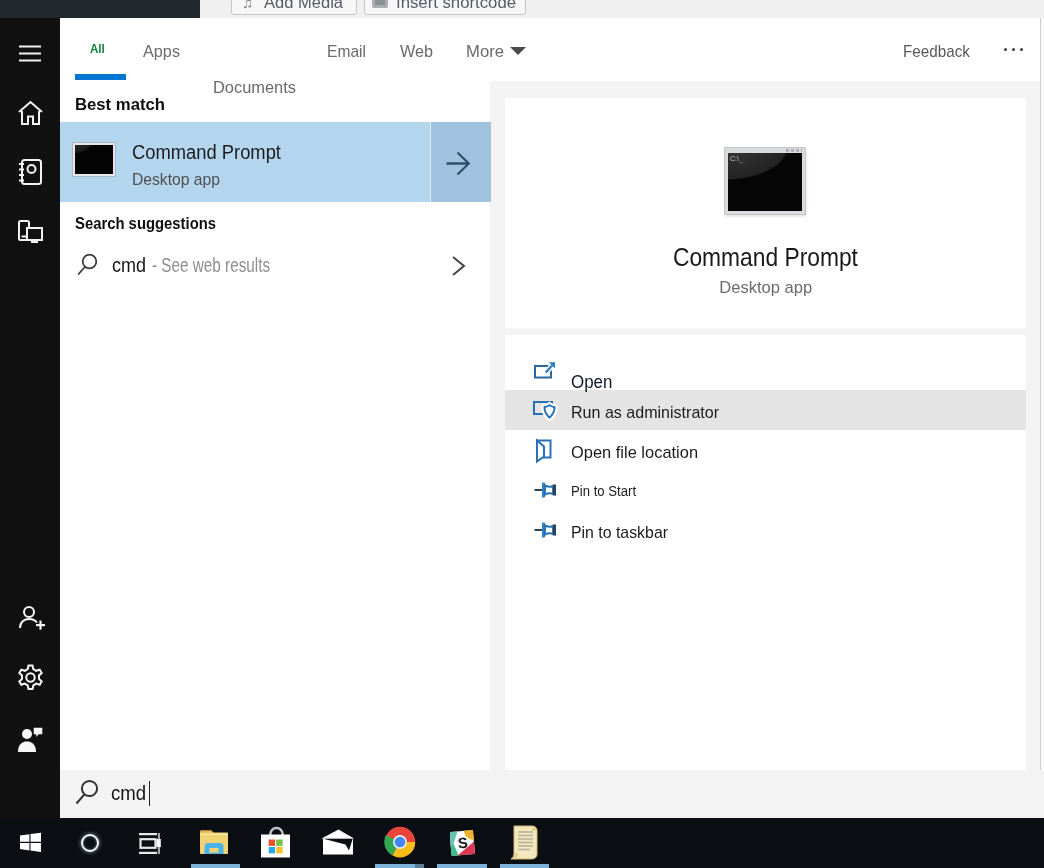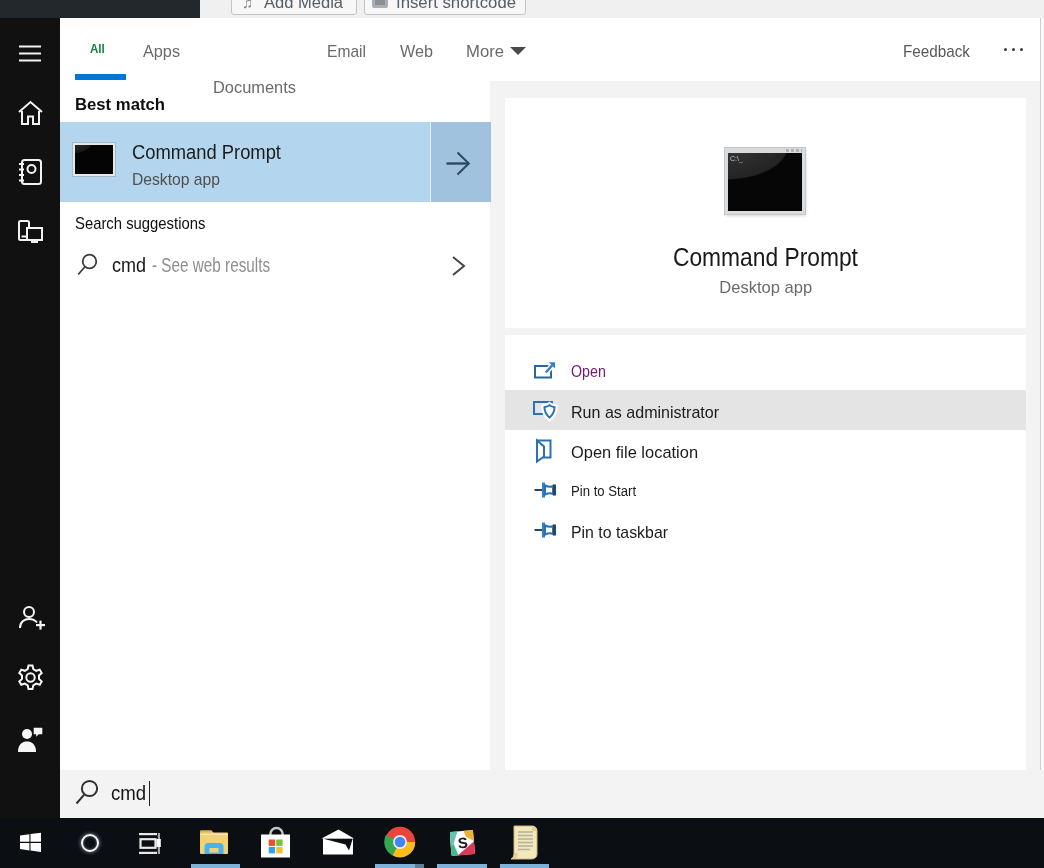--- a/index.html
+++ b/index.html
@@ -103,21 +103,21 @@
 <div class="abs" style="left:60px;top:122px;width:430px;height:80px;background:#b3d5ee;"></div>
 <div class="abs" style="left:430px;top:122px;width:60px;height:80px;background:#a0c2de;border-left:1px solid #e4eef7;"></div>
 <div class="abs" style="left:73px;top:143px;width:38px;height:29px;border:2px solid #e6e7e8;box-shadow:0 0 0 1px rgba(150,160,170,0.55);background:radial-gradient(ellipse 120% 95% at -10% -15%, #2e2e2e 0%, #181818 45%, #040404 48%);"></div>
 <div class="abs" style="left:132px;top:141px;font-size:20px;color:#1b1b1b;"><span style="display:inline-block;transform:scaleX(0.918);transform-origin:left;">Command Prompt</span></div>
 <div class="abs" style="left:132px;top:169.5px;font-size:17px;color:#4f4f4f;"><span style="display:inline-block;transform:scaleX(0.922);transform-origin:left;">Desktop app</span></div>
 <svg class="abs" style="left:445px;top:150px;" width="28" height="27" viewBox="0 0 28 27">
   <line x1="1.5" y1="13.5" x2="23.5" y2="13.5" stroke="#2b4a63" stroke-width="2.4"></line>
   <polyline points="12.5,2.5 23.8,13.5 12.5,24.5" fill="none" stroke="#2b4a63" stroke-width="2"></polyline>
 </svg>
 
-<div class="abs" style="left:75px;top:214px;font-size:17px;font-weight:normal;color:#0f0f0f;"><span style="display:inline-block;transform:scaleX(0.873);transform-origin:left;">Search suggestions</span></div>
+<div class="abs" style="left:75px;top:214px;font-size:17px;font-weight:bold;color:#0f0f0f;"><span style="display:inline-block;transform:scaleX(0.873);transform-origin:left;">Search suggestions</span></div>
 <svg class="abs" style="left:76px;top:252px;" width="24" height="26" viewBox="0 0 24 26">
   <circle cx="13.5" cy="9.5" r="6.8" fill="none" stroke="#3c3c3c" stroke-width="1.8"></circle>
   <line x1="8.8" y1="15" x2="2.2" y2="22.5" stroke="#3c3c3c" stroke-width="1.8"></line>
 </svg>
 <div class="abs" style="left:112px;top:254px;font-size:20px;color:#161616;"><span style="display:inline-block;transform:scaleX(0.90);transform-origin:left;">cmd</span></div>
 <div class="abs" style="left:151.5px;top:254px;font-size:20px;color:#8e8e8e;"><span style="display:inline-block;transform:scaleX(0.764);transform-origin:left;">- See web results</span></div>
 <svg class="abs" style="left:447px;top:255px;" width="24" height="24" viewBox="0 0 24 24">
   <polyline points="6,2 17,11 6,20" fill="none" stroke="#454545" stroke-width="2"></polyline>
 </svg>
 
@@ -153,21 +153,21 @@
   <rect x="13" y="1.5" width="3" height="15" fill="#2f81c4"></rect>
   <path d="M16 4.5 C19 6 22 6 24 5 V13 C22 12 19 12 16 13.5 Z" fill="none" stroke="#2a72b5" stroke-width="2"></path>
   <rect x="24" y="3.5" width="3" height="11" fill="#29485e"></rect>
 </svg>
 <svg class="abs" style="left:529px;top:521px;" width="28" height="18" viewBox="0 0 28 18">
   <line x1="5.5" y1="9" x2="13.5" y2="9" stroke="#29485e" stroke-width="2"></line>
   <rect x="13" y="1.5" width="3" height="15" fill="#2f81c4"></rect>
   <path d="M16 4.5 C19 6 22 6 24 5 V13 C22 12 19 12 16 13.5 Z" fill="none" stroke="#2a72b5" stroke-width="2"></path>
   <rect x="24" y="3.5" width="3" height="11" fill="#29485e"></rect>
 </svg>
-<div class="abs" style="left:570.5px;top:363px;font-size:16px;color:#701a75;"><span style="display:inline-block;transform:scaleX(0.890);transform-origin:left;">Open</span></div>
+<div class="abs" style="left:570.5px;top:371px;font-size:19px;color:#0f172a;"><span style="display:inline-block;transform:scaleX(0.890);transform-origin:left;">Open</span></div>
 <div class="abs" style="left:570.5px;top:402.5px;font-size:17px;color:#1c1c1c;"><span style="display:inline-block;transform:scaleX(0.944);transform-origin:left;">Run as administrator</span></div>
 <div class="abs" style="left:570.5px;top:442.5px;font-size:17px;color:#1c1c1c;"><span style="display:inline-block;transform:scaleX(0.967);transform-origin:left;">Open file location</span></div>
 <div class="abs" style="left:570.5px;top:482.5px;font-size:14px;color:#1c1c1c;"><span style="display:inline-block;transform:scaleX(0.939);transform-origin:left;">Pin to Start</span></div>
 <div class="abs" style="left:570.5px;top:522.5px;font-size:17px;color:#1c1c1c;"><span style="display:inline-block;transform:scaleX(0.933);transform-origin:left;">Pin to taskbar</span></div>
 
 <svg class="abs" style="left:74px;top:778px;" width="28" height="29" viewBox="0 0 28 29">
   <circle cx="15.5" cy="10.5" r="7.6" fill="none" stroke="#303030" stroke-width="2"></circle>
   <line x1="10.2" y1="16.6" x2="2.5" y2="25.5" stroke="#303030" stroke-width="2"></line>
 </svg>
 <div class="abs" style="left:111px;top:782px;font-size:20px;color:#141414;"><span style="display:inline-block;transform:scaleX(0.93);transform-origin:left;">cmd</span></div>

